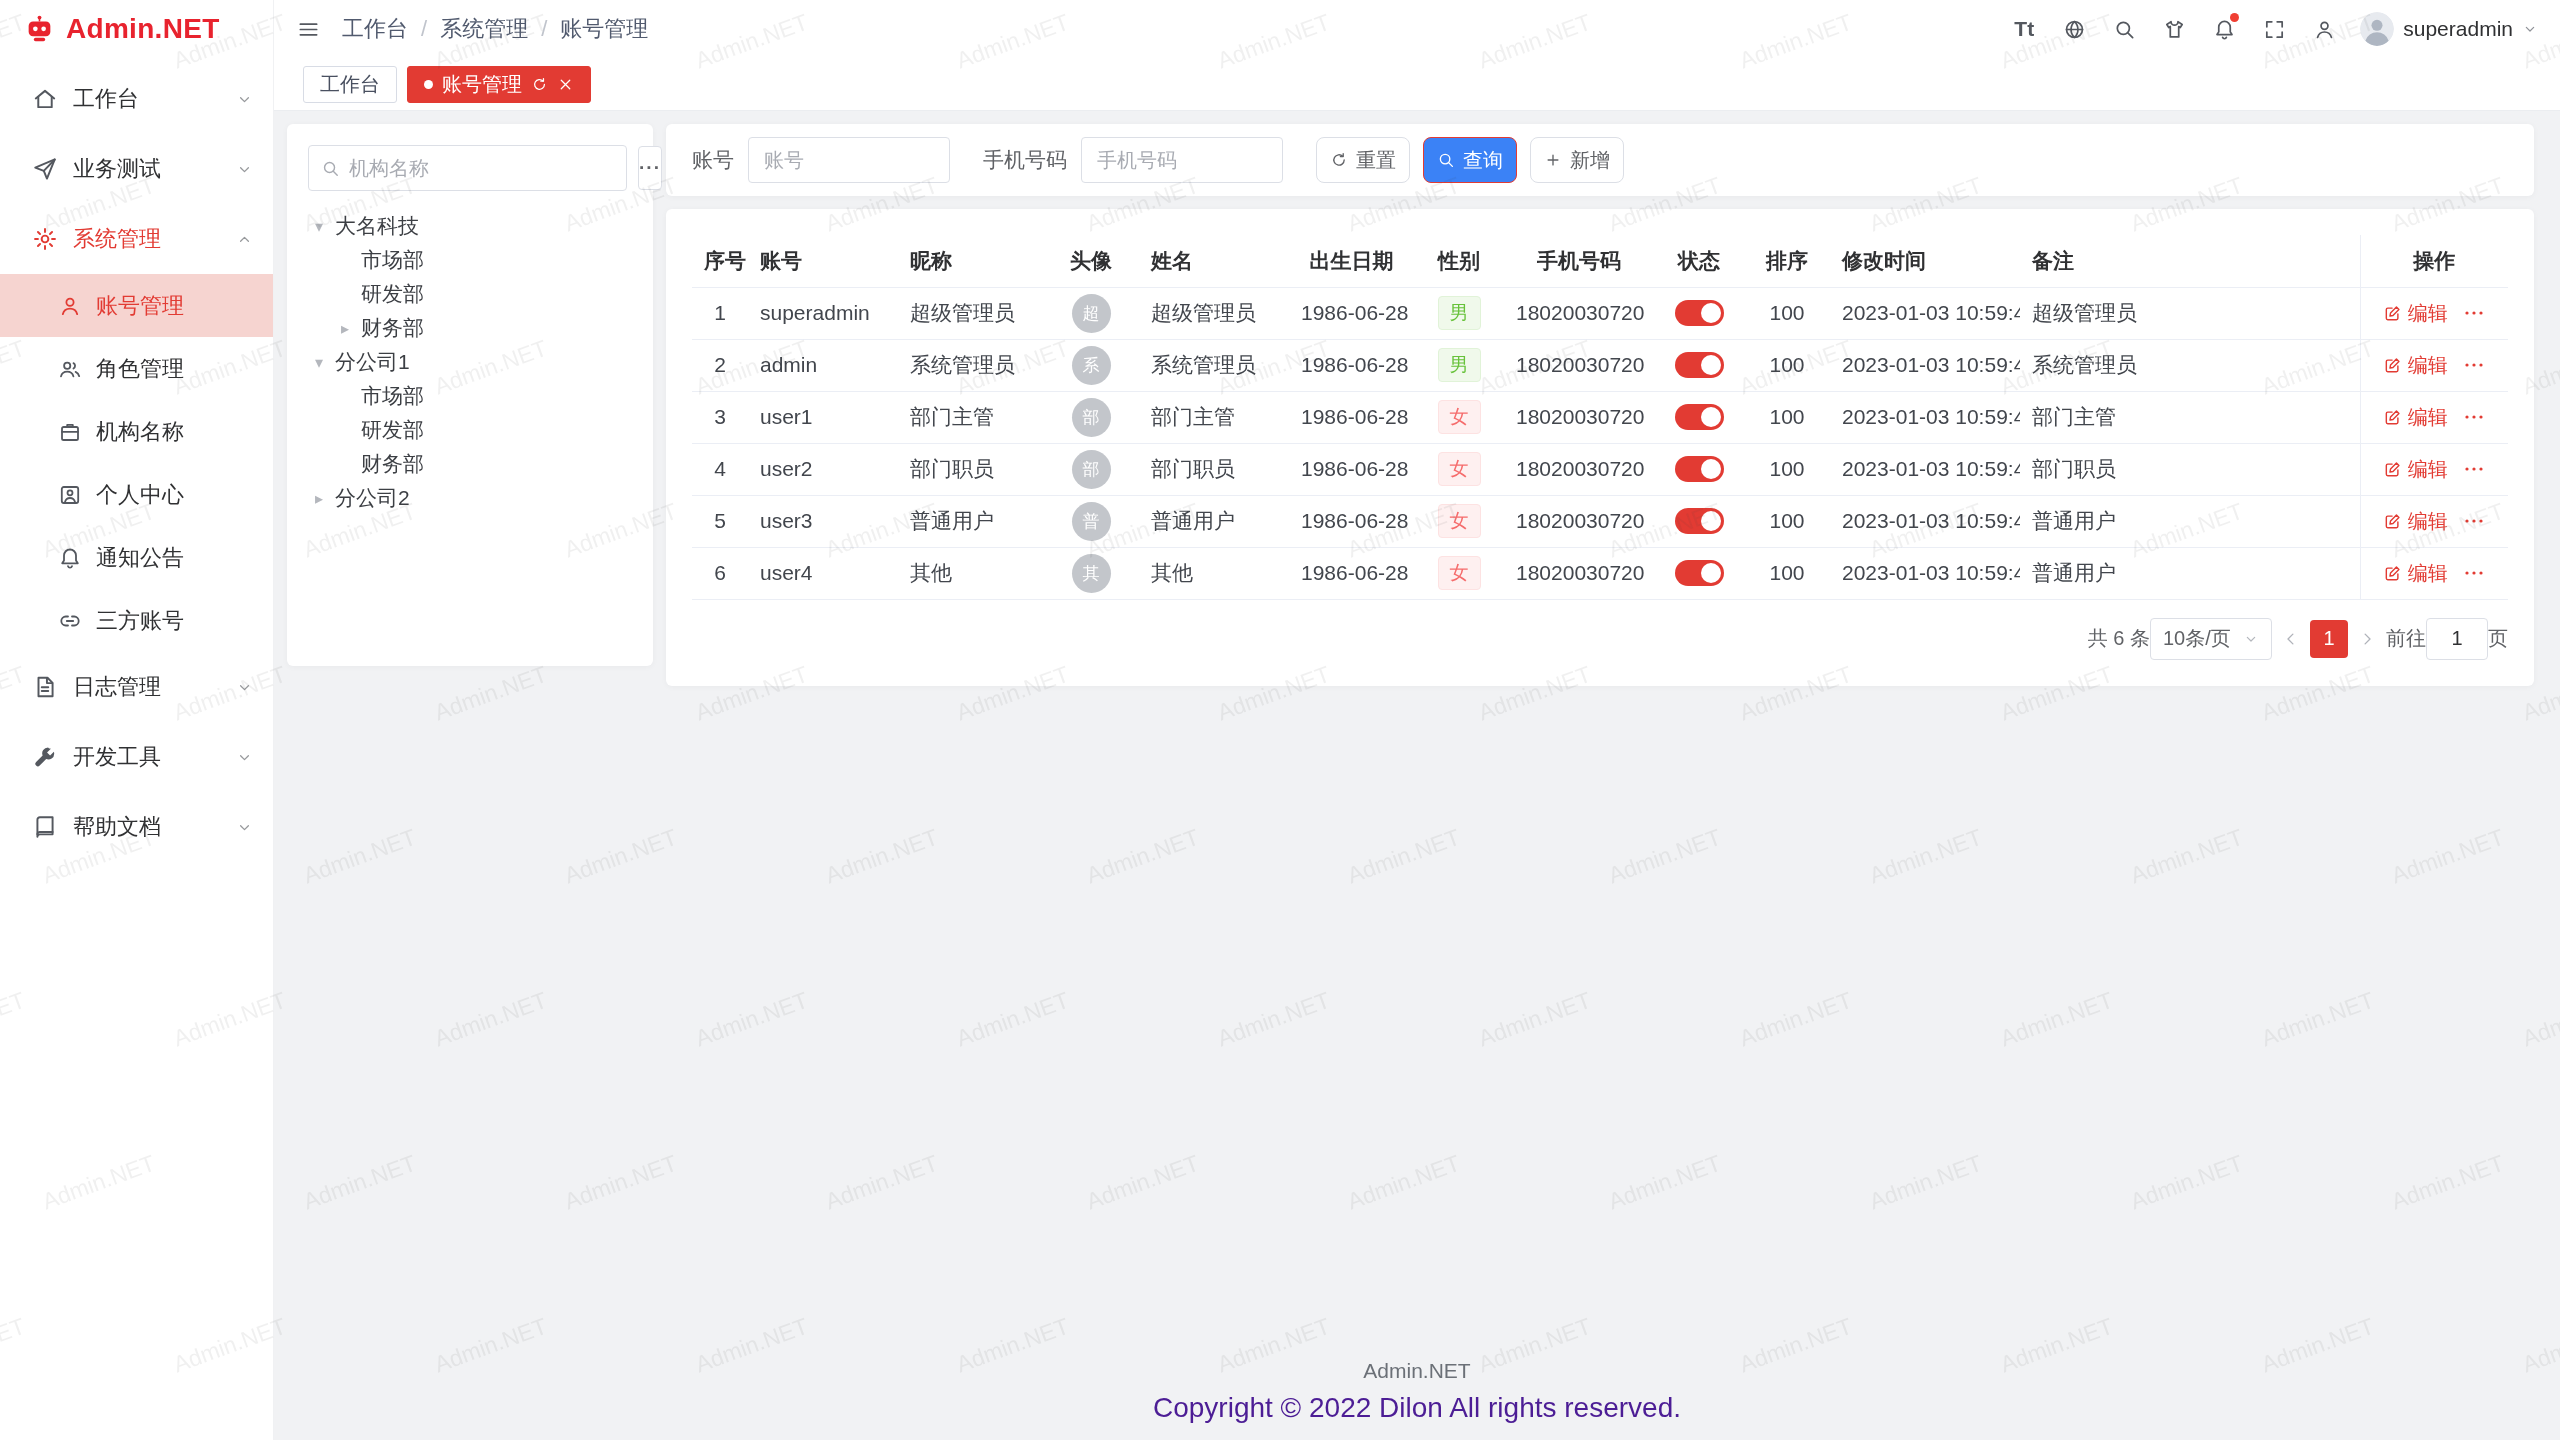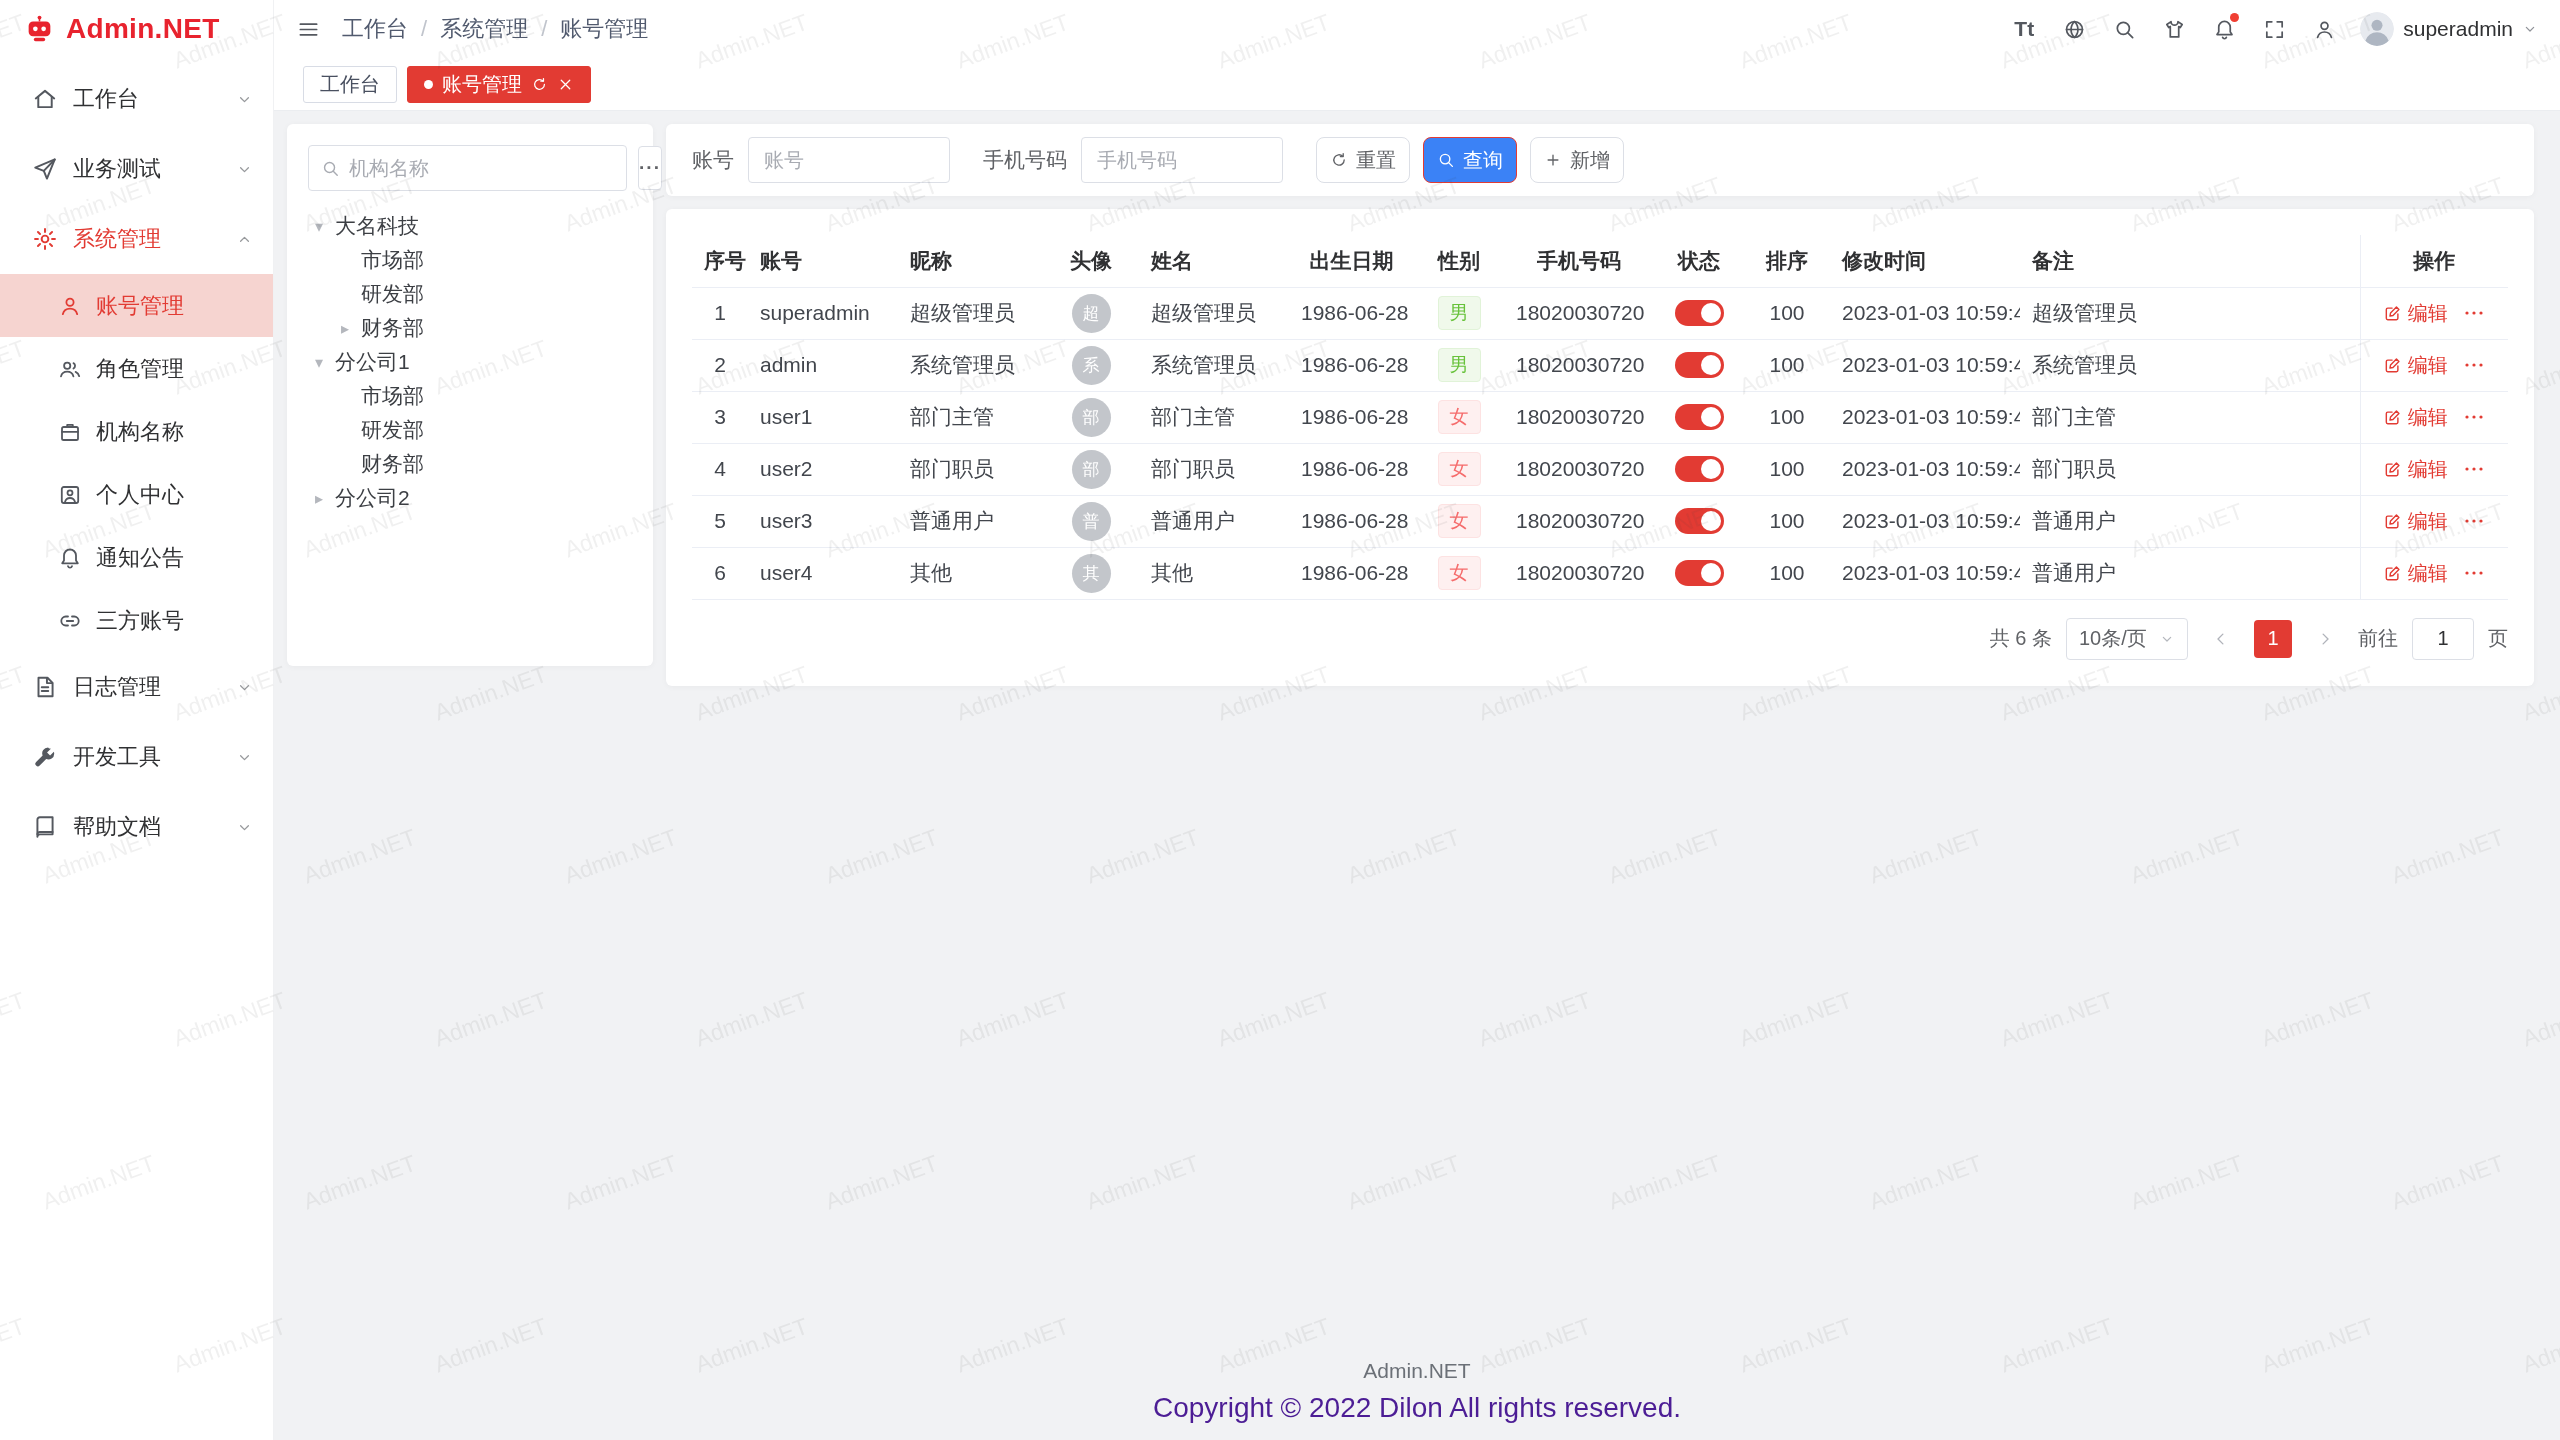--- a/index.html
+++ b/index.html
@@ -97,21 +97,21 @@
 .tag-female{color:#f56c6c;background:#fef0f0;border:1px solid #fde2e2}
 .switch{width:49px;height:26px;border-radius:13px;background:#e23b33;position:relative;display:inline-block;vertical-align:middle;cursor:pointer}
 .switch::after{content:"";position:absolute;right:3px;top:3px;width:20px;height:20px;border-radius:50%;background:#fff}
 .link-edit{color:#e23b33;display:inline-flex;align-items:center;gap:6px;font-size:20px;cursor:pointer;vertical-align:middle}
 .ei{width:19px;height:19px;display:inline-flex}
 .ei svg{width:19px;height:19px}
 .more-dots{color:#e23b33;display:inline-flex;margin-left:14px;vertical-align:middle;cursor:pointer}
 .more-dots svg{width:24px;height:24px}
 
 
-.pagination{display:flex;align-items:center;justify-content:flex-end;gap:14px;margin-top:18px;font-size:20px;color:#606266}
+.pagination{display:flex;align-items:center;justify-content:flex-end;margin-top:18px;font-size:20px;color:#606266}
 .page-select{width:122px;height:42px;border:1px solid #dcdfe6;border-radius:4px;display:flex;align-items:center;justify-content:space-between;padding:0 12px;color:#606266;cursor:pointer;background:#fff}
 .ps-caret{width:16px;height:16px;color:#b4b7bd}
 .ps-caret svg{width:100%;height:100%}
 .page-btn{width:38px;height:38px;display:flex;align-items:center;justify-content:center;color:#b0b3ba;cursor:pointer}
 .page-btn svg{width:18px;height:18px}
 .page-num{width:38px;height:38px;background:#e23b33;color:#fff;border-radius:4px;display:flex;align-items:center;justify-content:center;font-size:20px;cursor:pointer}
 .goto-input{width:62px;height:42px;border:1px solid #dcdfe6;border-radius:4px;text-align:center;font-size:20px;color:#303133}
 
 
 .footer{position:absolute;left:0;right:0;bottom:16px;text-align:center}

